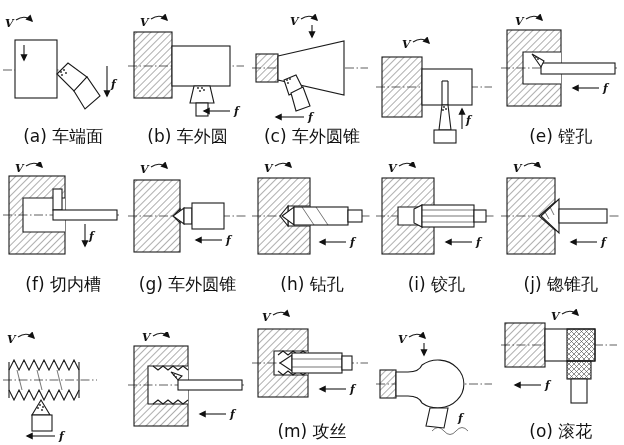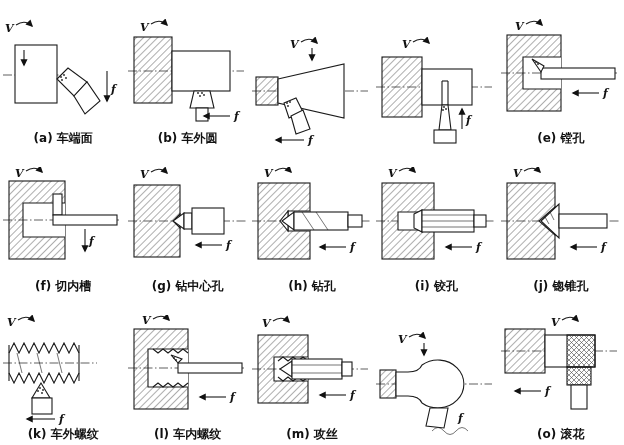--- a/index.html
+++ b/index.html
@@ -1,20 +1,20 @@
 <!DOCTYPE html>
 <html><head>
 <meta charset="utf-8">
 <style>
   html,body{margin:0;padding:0;background:#fff;}
   body{width:624px;height:445px;font-family:"DejaVu Sans",sans-serif;color:#111;}
   .sheet{width:624px;height:445px;display:grid;grid-template-columns:repeat(5,1fr);grid-template-rows:repeat(3,1fr);box-sizing:border-box;padding:1px;background:#fff;}
   .cell{margin:0;display:flex;flex-direction:column;align-items:center;justify-content:flex-end;overflow:hidden;}
   .cell svg{display:block;width:124px;height:112px;flex:0 0 auto;}
-  figcaption{font-family:"DejaVu Sans","DejaVu Serif",sans-serif;font-weight:bold;font-size:12px;line-height:1.1;white-space:nowrap;padding:1px 0 3px 0;text-align:left;}
+  figcaption{font-family:"DejaVu Sans","DejaVu Serif",sans-serif;font-weight:normal;font-size:17px;line-height:1.1;white-space:nowrap;padding:1px 0 3px 0;text-align:left;}
   
   .ln{stroke:#1a1a1a;stroke-width:1.1;fill:none;}
   .fw{stroke:#1a1a1a;stroke-width:1.1;fill:#fff;}
   .op{stroke:#1a1a1a;stroke-width:1.1;fill:#fff;}
   .hb{stroke:#1a1a1a;stroke-width:1.1;}
   .cl{stroke:#1a1a1a;stroke-width:0.7;stroke-dasharray:9 2.5 1.5 2.5;fill:none;}
   .ar{stroke:#1a1a1a;stroke-width:1.1;fill:none;}
   .thin{stroke:#1a1a1a;stroke-width:0.6;fill:none;}
   .dot{fill:#222;stroke:none;}
   .vt{font:italic bold 11px "DejaVu Serif",serif;fill:#111;}
@@ -86,20 +86,21 @@
       <path class="ar" d="M51,5 q9,-6 16,1" marker-end="url(#ah)"></path>
       <line class="ar" x1="62" y1="11" x2="62" y2="23" marker-end="url(#ah)"></line>
       <polygon class="fw" points="34,66 46,61 53,75 39,81"></polygon>
       <polygon class="fw" points="41,79 53,73 60,92 46,97"></polygon>
       <circle class="dot" cx="37" cy="66" r="0.9"></circle>
         <circle class="dot" cx="40" cy="65" r="0.9"></circle>
         <circle class="dot" cx="38" cy="69" r="0.9"></circle>
       <line class="ar" x1="54" y1="103" x2="26" y2="103" marker-end="url(#ah)"></line>
       <text class="ft" x="58" y="107">f</text>
     </svg>
+    <figcaption>(c) 车外圆锥</figcaption>
   </figure>
 
   <figure class="cell">
     <svg viewBox="0 0 124 112">
       <line class="cl" x1="2" y1="50" x2="118" y2="50"></line>
       <rect class="hb" fill="url(#hatch)" x="8" y="20" width="40" height="60"></rect>
       <rect class="fw" x="48" y="32" width="50" height="36"></rect>
       <line class="ln" x1="68" y1="44" x2="68" y2="68"></line>
       <line class="ln" x1="74" y1="44" x2="74" y2="68"></line>
       <line class="ln" x1="68" y1="44" x2="74" y2="44"></line>
@@ -153,21 +154,21 @@
       <rect class="hb" fill="url(#hatch)" x="8" y="18" width="46" height="72"></rect>
       <polygon class="op" points="54,47 47,54 54,61"></polygon>
       <polygon class="fw" points="47,54 58,46 58,62"></polygon>
       <rect class="fw" x="58" y="46" width="8" height="16"></rect>
       <rect class="fw" x="66" y="41" width="32" height="26"></rect>
       <line class="ar" x1="96" y1="78" x2="70" y2="78" marker-end="url(#ah)"></line>
       <text class="ft" x="100" y="82">f</text>
       <text class="vt" x="14" y="11">V</text>
       <path class="ar" d="M25,5 q9,-6 16,1" marker-end="url(#ah)"></path>
     </svg>
-    <figcaption>(g) 钻中心孔</figcaption>
+    <figcaption>(g) 车外圆锥</figcaption>
   </figure>
 
   <figure class="cell">
     <svg viewBox="0 0 124 112">
       <line class="cl" x1="2" y1="54" x2="120" y2="54"></line>
       <rect class="hb" fill="url(#hatch)" x="8" y="16" width="52" height="76"></rect>
       <path class="op" d="M60,44 H38 V64 H60"></path>
       <polygon class="op" points="38,44 30,54 38,64"></polygon>
       <polygon class="fw" points="32,54 44,45 44,63"></polygon>
       <rect class="fw" x="44" y="45" width="54" height="18"></rect>
@@ -229,40 +230,38 @@
       <path class="ar" d="M17,5 q9,-6 16,1" marker-end="url(#ah)"></path>
       <polygon class="fw" points="40,68 31,83 49,83"></polygon>
       <rect class="fw" x="31" y="83" width="20" height="16"></rect>
       <circle class="dot" cx="39" cy="73" r="0.9"></circle>
         <circle class="dot" cx="42" cy="75" r="0.9"></circle>
       <circle class="dot" cx="37" cy="76" r="0.9"></circle>
         <circle class="dot" cx="41" cy="78" r="0.9"></circle>
       <line class="ar" x1="54" y1="104" x2="26" y2="104" marker-end="url(#ah)"></line>
       <text class="ft" x="58" y="108">f</text>
     </svg>
-    <figcaption>(k) 车外螺纹</figcaption>
   </figure>
 
   <figure class="cell">
     <svg viewBox="0 0 124 112">
       <rect class="hb" fill="url(#hatch)" x="8" y="14" width="54" height="80"></rect>
       <path class="op" d="M62,34 H22 V72 H62"></path>
       <path class="ln" d="M62,38 L57,34 L52,38 L47,34 L42,38 L37,34 L32,38 L27,34"></path>
       <path class="ln" d="M62,68 L57,72 L52,68 L47,72 L42,68 L37,72 L32,68 L27,72"></path>
       <line class="cl" x1="2" y1="53" x2="118" y2="53"></line>
       <rect class="fw" x="52" y="48" width="64" height="10"></rect>
       <polygon class="fw" points="52,48 45,40 56,44"></polygon>
       <circle class="dot" cx="48" cy="43" r="0.9"></circle>
         <circle class="dot" cx="50" cy="45" r="0.9"></circle>
       <line class="ar" x1="100" y1="82" x2="74" y2="82" marker-end="url(#ah)"></line>
       <text class="ft" x="104" y="86">f</text>
       <text class="vt" x="16" y="9">V</text>
       <path class="ar" d="M27,4 q9,-6 16,1" marker-end="url(#ah)"></path>
     </svg>
-    <figcaption>(l) 车内螺纹</figcaption>
   </figure>
 
   <figure class="cell">
     <svg viewBox="0 0 124 112">
       <rect class="hb" fill="url(#hatch)" x="8" y="20" width="50" height="68"></rect>
       <path class="op" d="M58,42 H24 V66 H58"></path>
       <path class="ln" d="M58,46 L53,42 L48,46 L43,42 L38,46 L33,42 L28,46"></path>
       <path class="ln" d="M58,62 L53,66 L48,62 L43,66 L38,62 L33,66 L28,62"></path>
       <line class="cl" x1="2" y1="54" x2="118" y2="54"></line>
       <polygon class="fw" points="30,54 42,46 42,62"></polygon>

